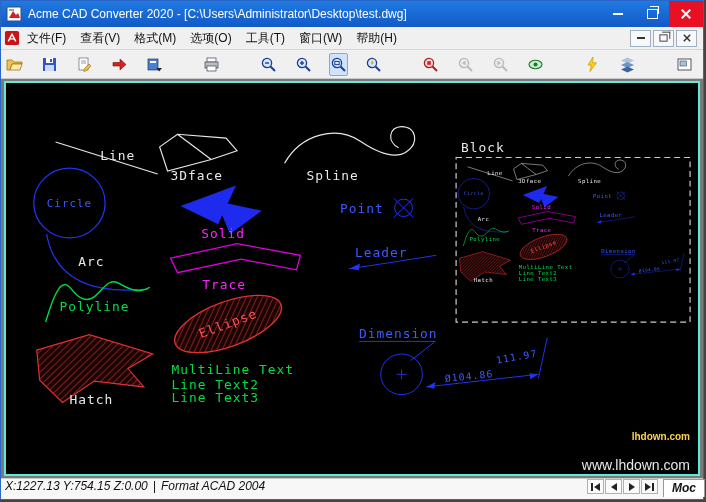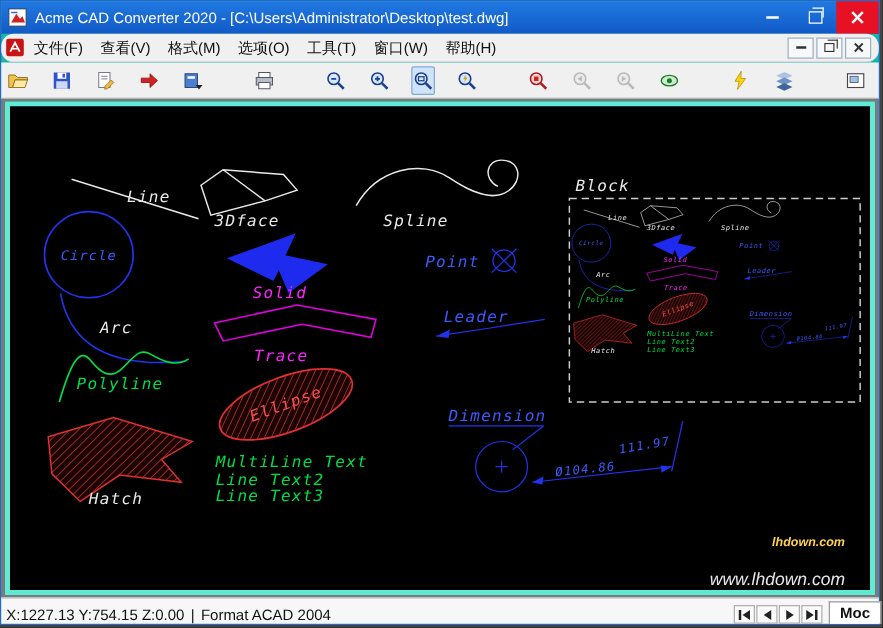--- a/index.html
+++ b/index.html
@@ -1,68 +1,68 @@
 <!DOCTYPE html>
 <html><head>
 <meta charset="utf-8">
 <style>
   html,body{margin:0;padding:0;background:#444;}
   body{width:706px;height:502px;overflow:hidden;font-family:"Liberation Sans",sans-serif;}
-  .window{width:704px;height:500px;border:1px solid #2a66c8;display:flex;flex-direction:column;background:#14b8a6;box-sizing:border-box;}
+  .window{width:704px;height:500px;border:1px solid #2a66c8;display:flex;flex-direction:column;background:#d946ef;box-sizing:border-box;}
 
   
   .titlebar{height:26px;flex:0 0 26px;background:linear-gradient(180deg,#2079e0,#115ac8);display:flex;align-items:center;padding-left:5px;gap:6px;color:#fff;font-size:12px;}
   .title-text{white-space:nowrap;overflow:hidden;text-overflow:ellipsis;}
   .win-btns{margin-left:auto;display:flex;height:100%;}
   .win-btn{width:34px;display:flex;align-items:center;justify-content:center;}
   .win-btn.close{background:#e81123;}
   .g-min{width:10px;height:2px;background:#fff;}
   .g-restore{position:relative;width:9px;height:8px;border:1px solid #fff;background:transparent;}
   .g-restore::before{content:"";position:absolute;left:2px;top:-4px;width:8px;height:7px;border:1px solid #fff;border-left:none;border-bottom:none;}
   .g-close{position:relative;width:12px;height:12px;}
   .g-close::before,.g-close::after{content:"";position:absolute;left:5px;top:0;width:2px;height:12px;background:#fff;}
   .g-close::before{transform:rotate(45deg);}
   .g-close::after{transform:rotate(-45deg);}
 
   
-  .menubar{height:22px;flex:0 0 22px;display:flex;align-items:center;background:#f0f0f0;border-bottom:1px solid #d4d4d4;padding:0 3px;font-size:12px;color:#111;border-radius:10px;}
+  .menubar{height:22px;flex:0 0 22px;display:flex;align-items:center;background:#f0f0f0;border-bottom:1px solid #d4d4d4;padding:0 3px;font-size:12px;color:#111;}
   .menu-item{padding:2px 7px;white-space:nowrap;cursor:default;}
   .mdi-btns{margin-left:auto;display:flex;gap:2px;padding-right:3px;}
   .mdi-btn{width:19px;height:15px;border:1px solid #9fb0c0;background:#f6f8fa;display:flex;align-items:center;justify-content:center;}
   .g-min.dark{background:#333;width:8px;}
   .g-restore.dark{border-color:#333;width:7px;height:6px;transform:scale(.9);}
   .g-restore.dark::before{border-color:#333;}
   .g-close.dark{transform:scale(.75);}
   .g-close.dark::before,.g-close.dark::after{background:#333;}
 
   
   .toolbar{height:28px;flex:0 0 28px;display:flex;align-items:center;background:#f0f0f0;border-bottom:1px solid #c9c9c9;padding:0 4px;gap:16px;}
   .tbtn{width:25px;height:23px;display:flex;align-items:center;justify-content:center;border:1px solid transparent;border-radius:2px;background:transparent;padding:0;}
   .tbtn.active{background:#cfe3fb;border-color:#84a9d6;}
   .tbtn.disabled{opacity:.42;filter:grayscale(.8);}
   .tbtn svg{display:block;}
   .tsep{width:1px;height:19px;background:#c2c2c2;margin:0 3px;}
   .bg-label{font-size:11px;font-weight:bold;color:#2b3d66;}
 
   
   .canvas-frame{flex:1 1 auto;background:#7a7a7a;padding:2px 3px;display:flex;min-height:0;}
-  .canvas{position:relative;flex:1;background:#000;border:4px solid #5eead4;overflow:hidden;font-style:italic;}
+  .canvas{position:relative;flex:1;background:#000;border:2px solid #5eead4;overflow:hidden;}
   .canvas svg.cad{position:absolute;inset:0;width:100%;height:100%;}
 
   
-  .watermark{position:absolute;right:20px;bottom:1px;text-align:right;z-index:5;line-height:1.1;}
+  .watermark{position:absolute;right:8px;bottom:1px;text-align:right;z-index:5;line-height:1.1;}
   .wm-site{color:#ffd24a;font-size:10px;font-weight:bold;text-shadow:1px 1px 1px #000;margin-bottom:1px;}
   .wm-badge{display:inline-flex;align-items:center;gap:5px;background:linear-gradient(180deg,#f23b00,#9c0e00);border-radius:4px;padding:2px 9px 2px 4px;box-shadow:0 0 3px #000;}
   .wm-logo{width:19px;height:19px;border-radius:50%;background:radial-gradient(circle at 35% 35%,#ffc76e,#f05a00 70%);border:2px solid #ffe3bd;position:relative;overflow:hidden;}
   .wm-logo::after{content:"";position:absolute;left:3px;top:3px;width:9px;height:9px;border:2px solid #fff;border-right-color:transparent;border-bottom-color:transparent;border-radius:50%;transform:rotate(20deg);}
   .wm-name{color:#fff;font-size:17px;font-weight:bold;letter-spacing:2px;text-shadow:1px 1px 1px #4a0000;}
   .wm-url{color:#e8e8e8;font-size:14px;margin-top:16px;text-shadow:1px 1px 1px #000;}
 
   
-  .statusbar{height:20px;flex:0 0 20px;display:flex;align-items:flex-end;background:#f7f7f7;border-top:1px solid #c9c9c9;font-size:12px;color:#111;padding:0 4px;gap:5px;}
+  .statusbar{height:20px;flex:0 0 20px;display:flex;align-items:flex-start;background:#f7f7f7;border-top:1px solid #c9c9c9;font-size:12px;color:#111;padding:0 4px;gap:5px;font-style:italic;}
   .sb-spacer{flex:1;}
   .sb-nav{display:flex;gap:1px;}
   .sb-btn{width:17px;height:15px;display:flex;align-items:center;justify-content:center;gap:1px;border:1px solid #b0b0b0;background:#fbfbfb;padding:0;}
   .t-left{width:0;height:0;border-top:4px solid transparent;border-bottom:4px solid transparent;border-right:6px solid #222;}
   .t-right{width:0;height:0;border-top:4px solid transparent;border-bottom:4px solid transparent;border-left:6px solid #222;}
   .vbar{width:2px;height:8px;background:#222;}
   .sb-tab{font-weight:bold;padding:1px 8px 2px 8px;border:1px solid #999;border-bottom:none;background:#ffffff;white-space:nowrap;margin-right:-6px;}
 </style>
 </head>
 <body>

